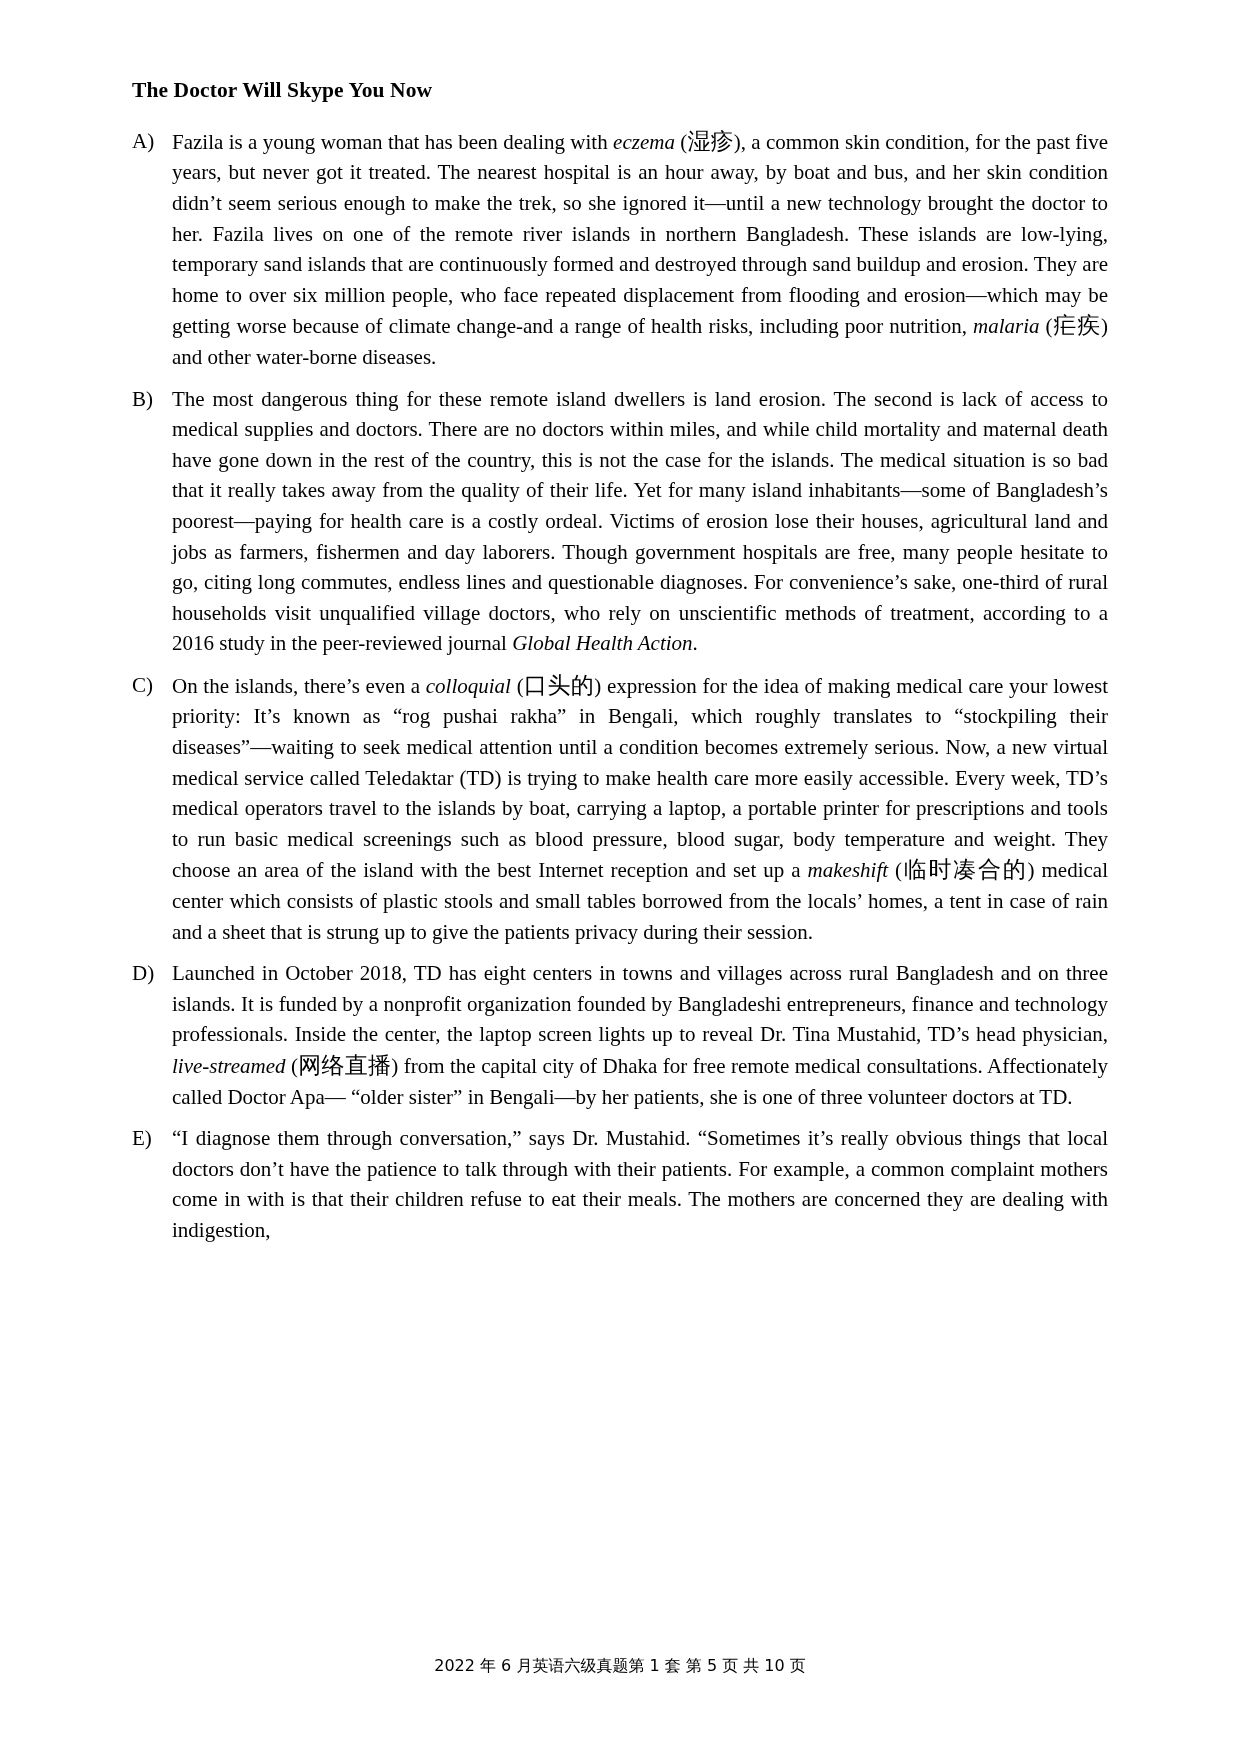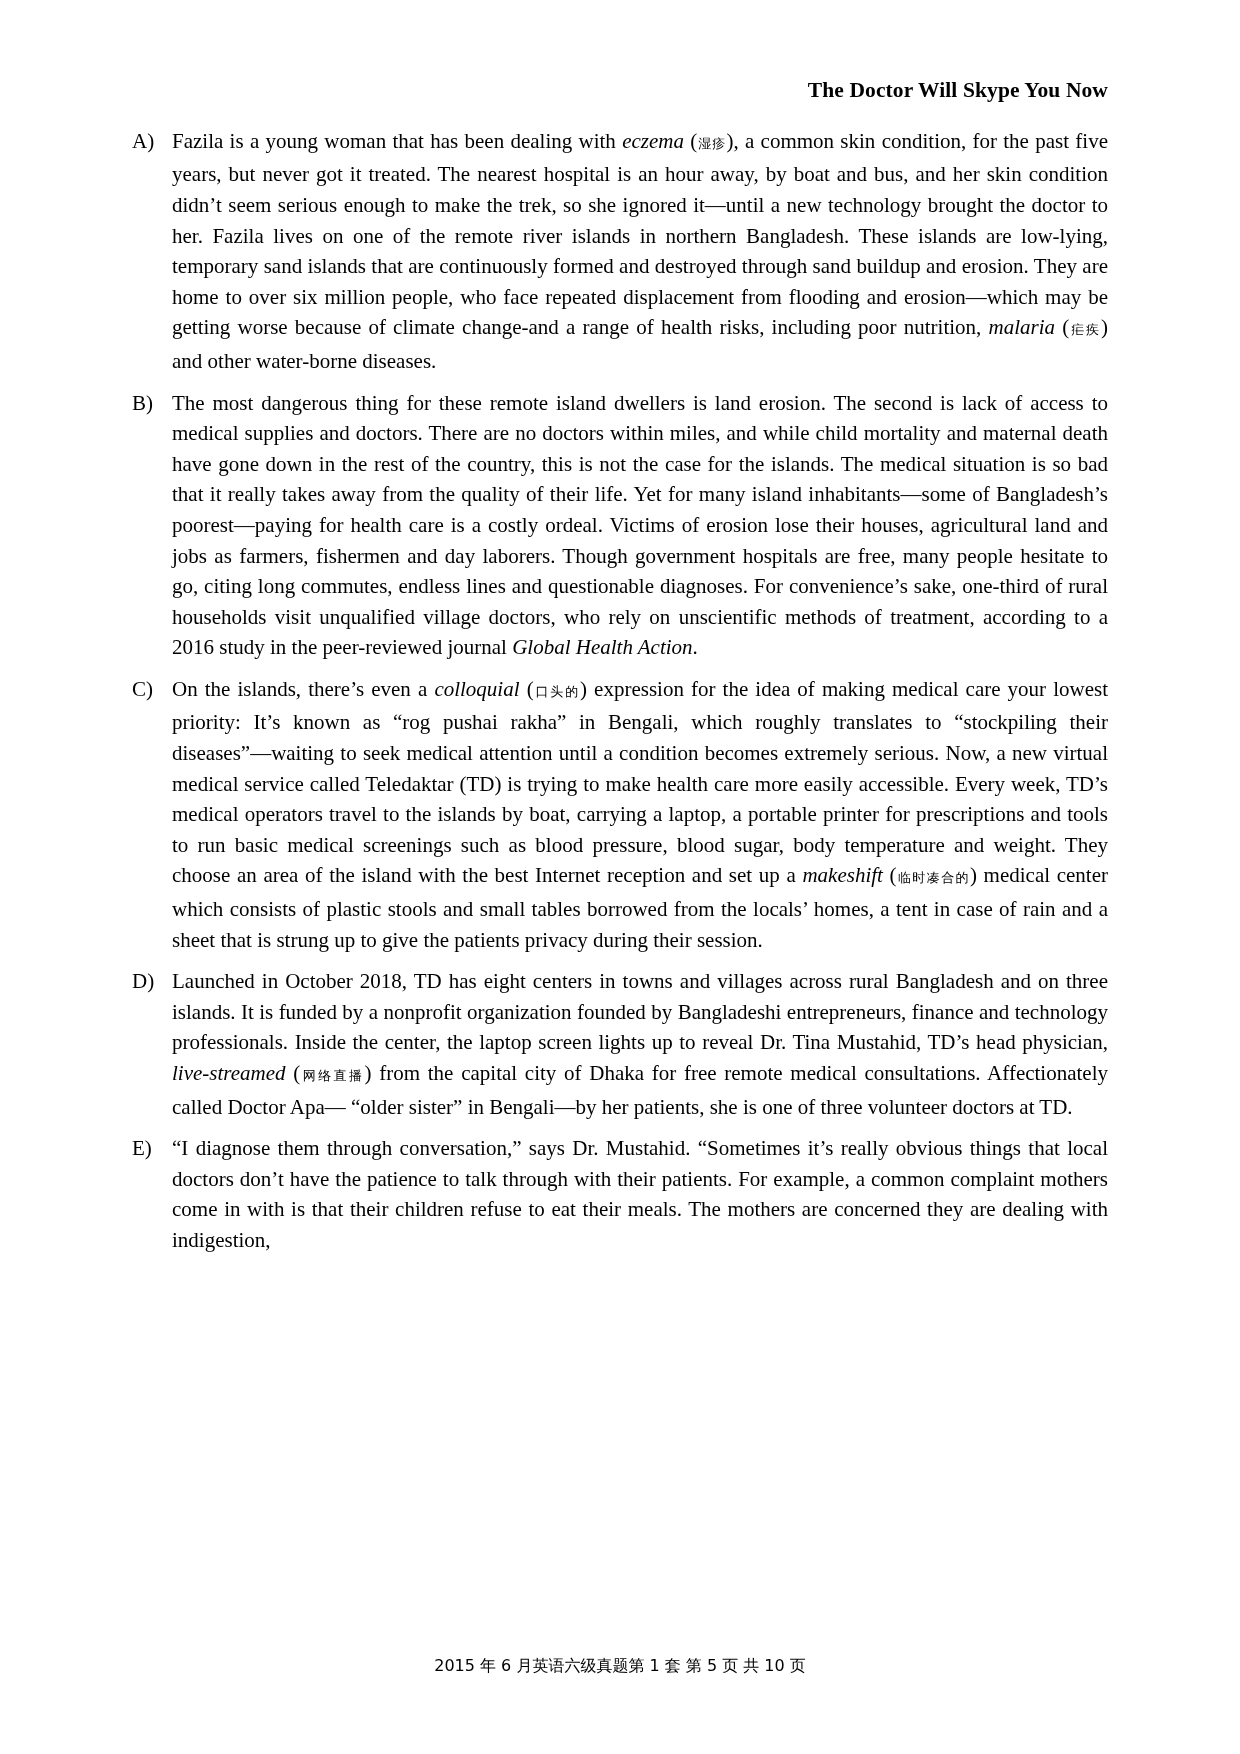--- a/index.html
+++ b/index.html
@@ -16,21 +16,21 @@
     overflow: hidden;
   }
   .page {
     box-sizing: border-box;
     width: 1240px;
     height: 1754px;
     padding: 78px 132px 0 132px;
     position: relative;
   }
   .doc-title {
-    text-align: right;
+    text-align: left;
     font-weight: bold;
     font-size: 21.5px;
     letter-spacing: 0.1px;
     margin: 0 0 22px 0;
     line-height: 1.2;
   }
   .para {
     display: flex;
     align-items: flex-start;
     margin: 0 0 11px 0;
@@ -49,21 +49,21 @@
     line-height: 30.6px;
     text-align: justify;
     text-justify: inter-word;
     hyphens: none;
     -webkit-hyphens: none;
   }
   .para-body i {
   }
   .cn {
     font-family: "DejaVu Sans", "Liberation Sans", sans-serif;
-    font-size: 13px;
+    font-size: 23px;
     font-style: normal;
   }
   .footer {
     position: absolute;
     left: 0;
     right: 0;
     bottom: 76px;
     text-align: center;
     font-size: 17px;
     line-height: 1.4;
@@ -103,16 +103,16 @@
     </div>
 
     <div class="para">
       <div class="para-label">E)</div>
       <div class="para-body">“I diagnose them through conversation,” says Dr. Mustahid. “Sometimes it’s really obvious things that local doctors don’t have the patience to talk through with their patients. For example, a common complaint mothers come in with is that their children refuse to eat their meals. The mothers are concerned they are dealing with indigestion,</div>
     </div>
 
   </div>
 
   <div class="footer">
-    <span class="cnf">2015 年 6 月英语六级真题第 1 套 第 5 页 共 10 页</span>
+    <span class="cnf">2022 年 6 月英语六级真题第 1 套 第 5 页 共 10 页</span>
   </div>
 
 </div>
 
 </body></html>

